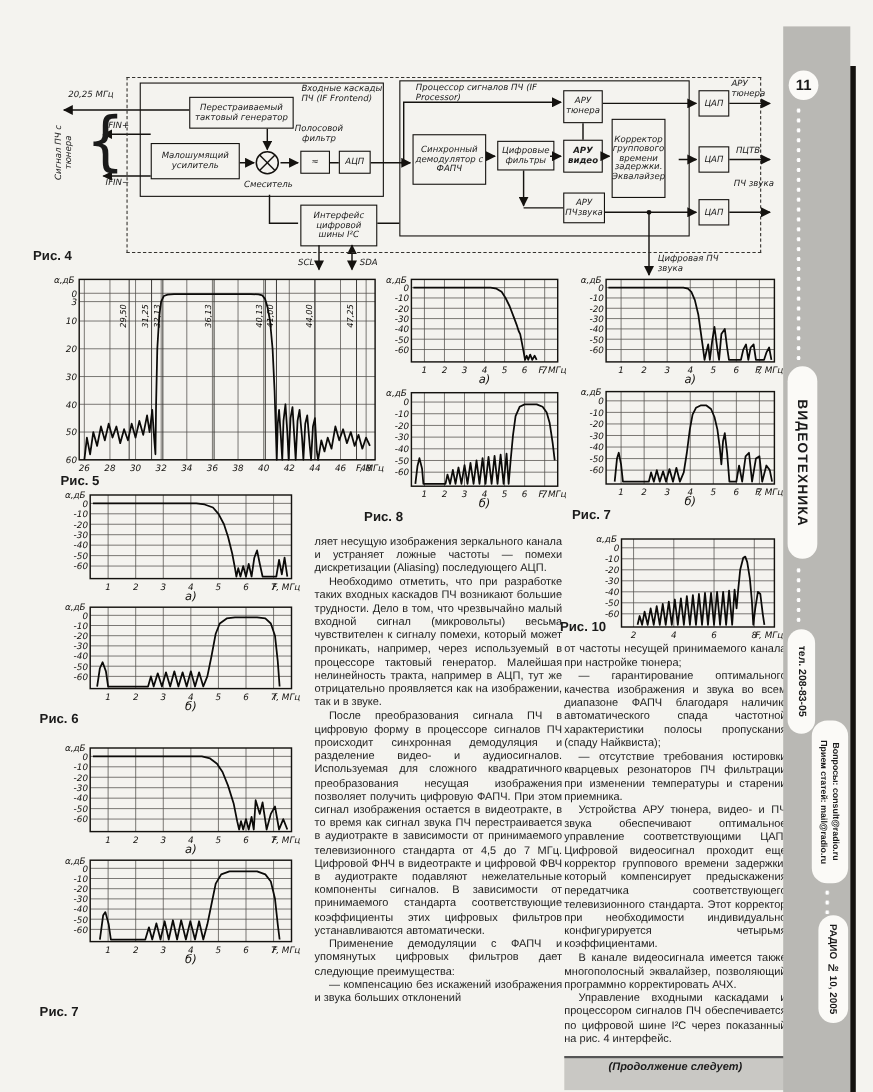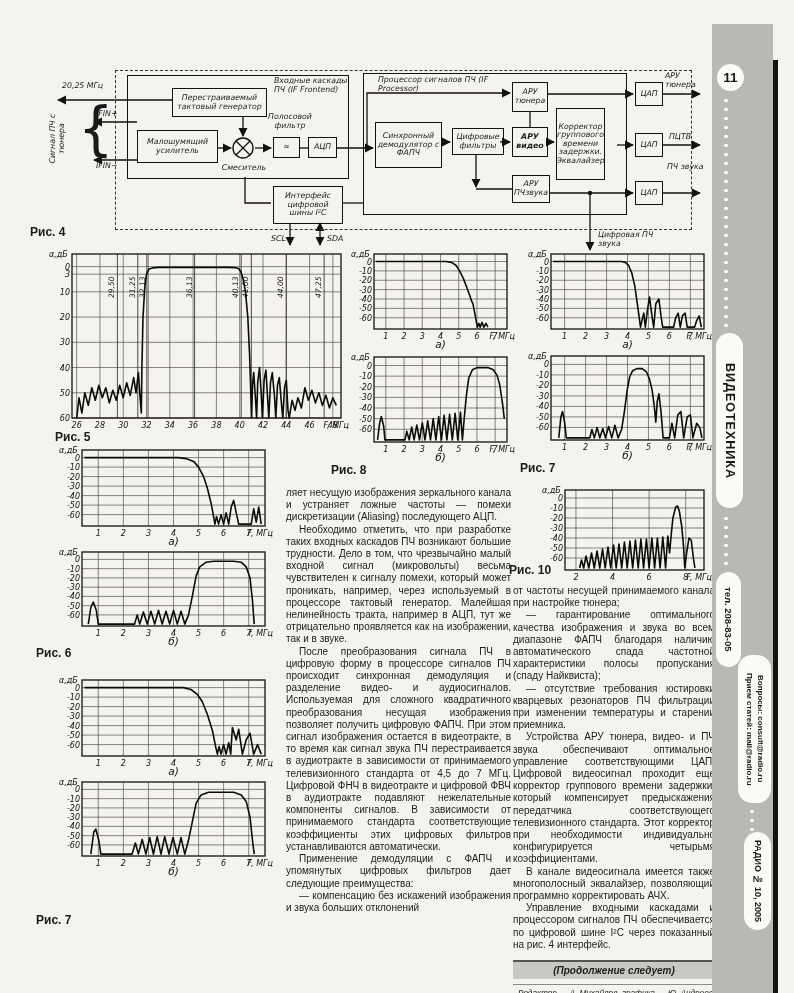--- a/index.html
+++ b/index.html
@@ -7,21 +7,21 @@
   #page{position:relative;width:794px;height:993px;background:#f4f3ef;overflow:hidden;color:#1a1a1a;}
 
   
   .col{position:absolute;font-size:10px;line-height:12.2px;text-align:justify;color:#1c1c1c;}
   .col p{margin:0;text-indent:13px;}
   .col p.ni{text-indent:0;}
   #colLeft{left:55px;top:899px;width:228px;}
   #colMid{left:286px;top:487px;width:225px;}
   #colRight{left:513px;top:585px;width:202px;}
 
-  .contbar{margin-top:9px;background:#c9c8c4;border-top:2px solid #555;padding:3px 0 2px 0;
+  .contbar{margin-top:9px;background:#c9c8c4;border-top:2px solid #555;padding:3px 0 14px 0;
            text-align:center;font-style:italic;font-weight:bold;font-size:10px;text-indent:0;}
   .editorline{margin-top:5px;border-top:1px solid #8a8a86;border-bottom:1px solid #8a8a86;
               padding:3px 2px;font-style:italic;font-size:8.2px;text-align:right;text-indent:0;}
 
   
   .figcap{position:absolute;font-weight:bold;font-size:12px;}
   #cap4{left:30px;top:225px;} #cap5{left:55px;top:430px;} #cap6{left:36px;top:646px;}
   #cap7{left:36px;top:876px;margin-top:37px;} #cap8{left:294px;top:463px;padding-left:37px;} #cap9{left:520px;top:461px;}
   #cap10{left:509px;top:563px;}
 

